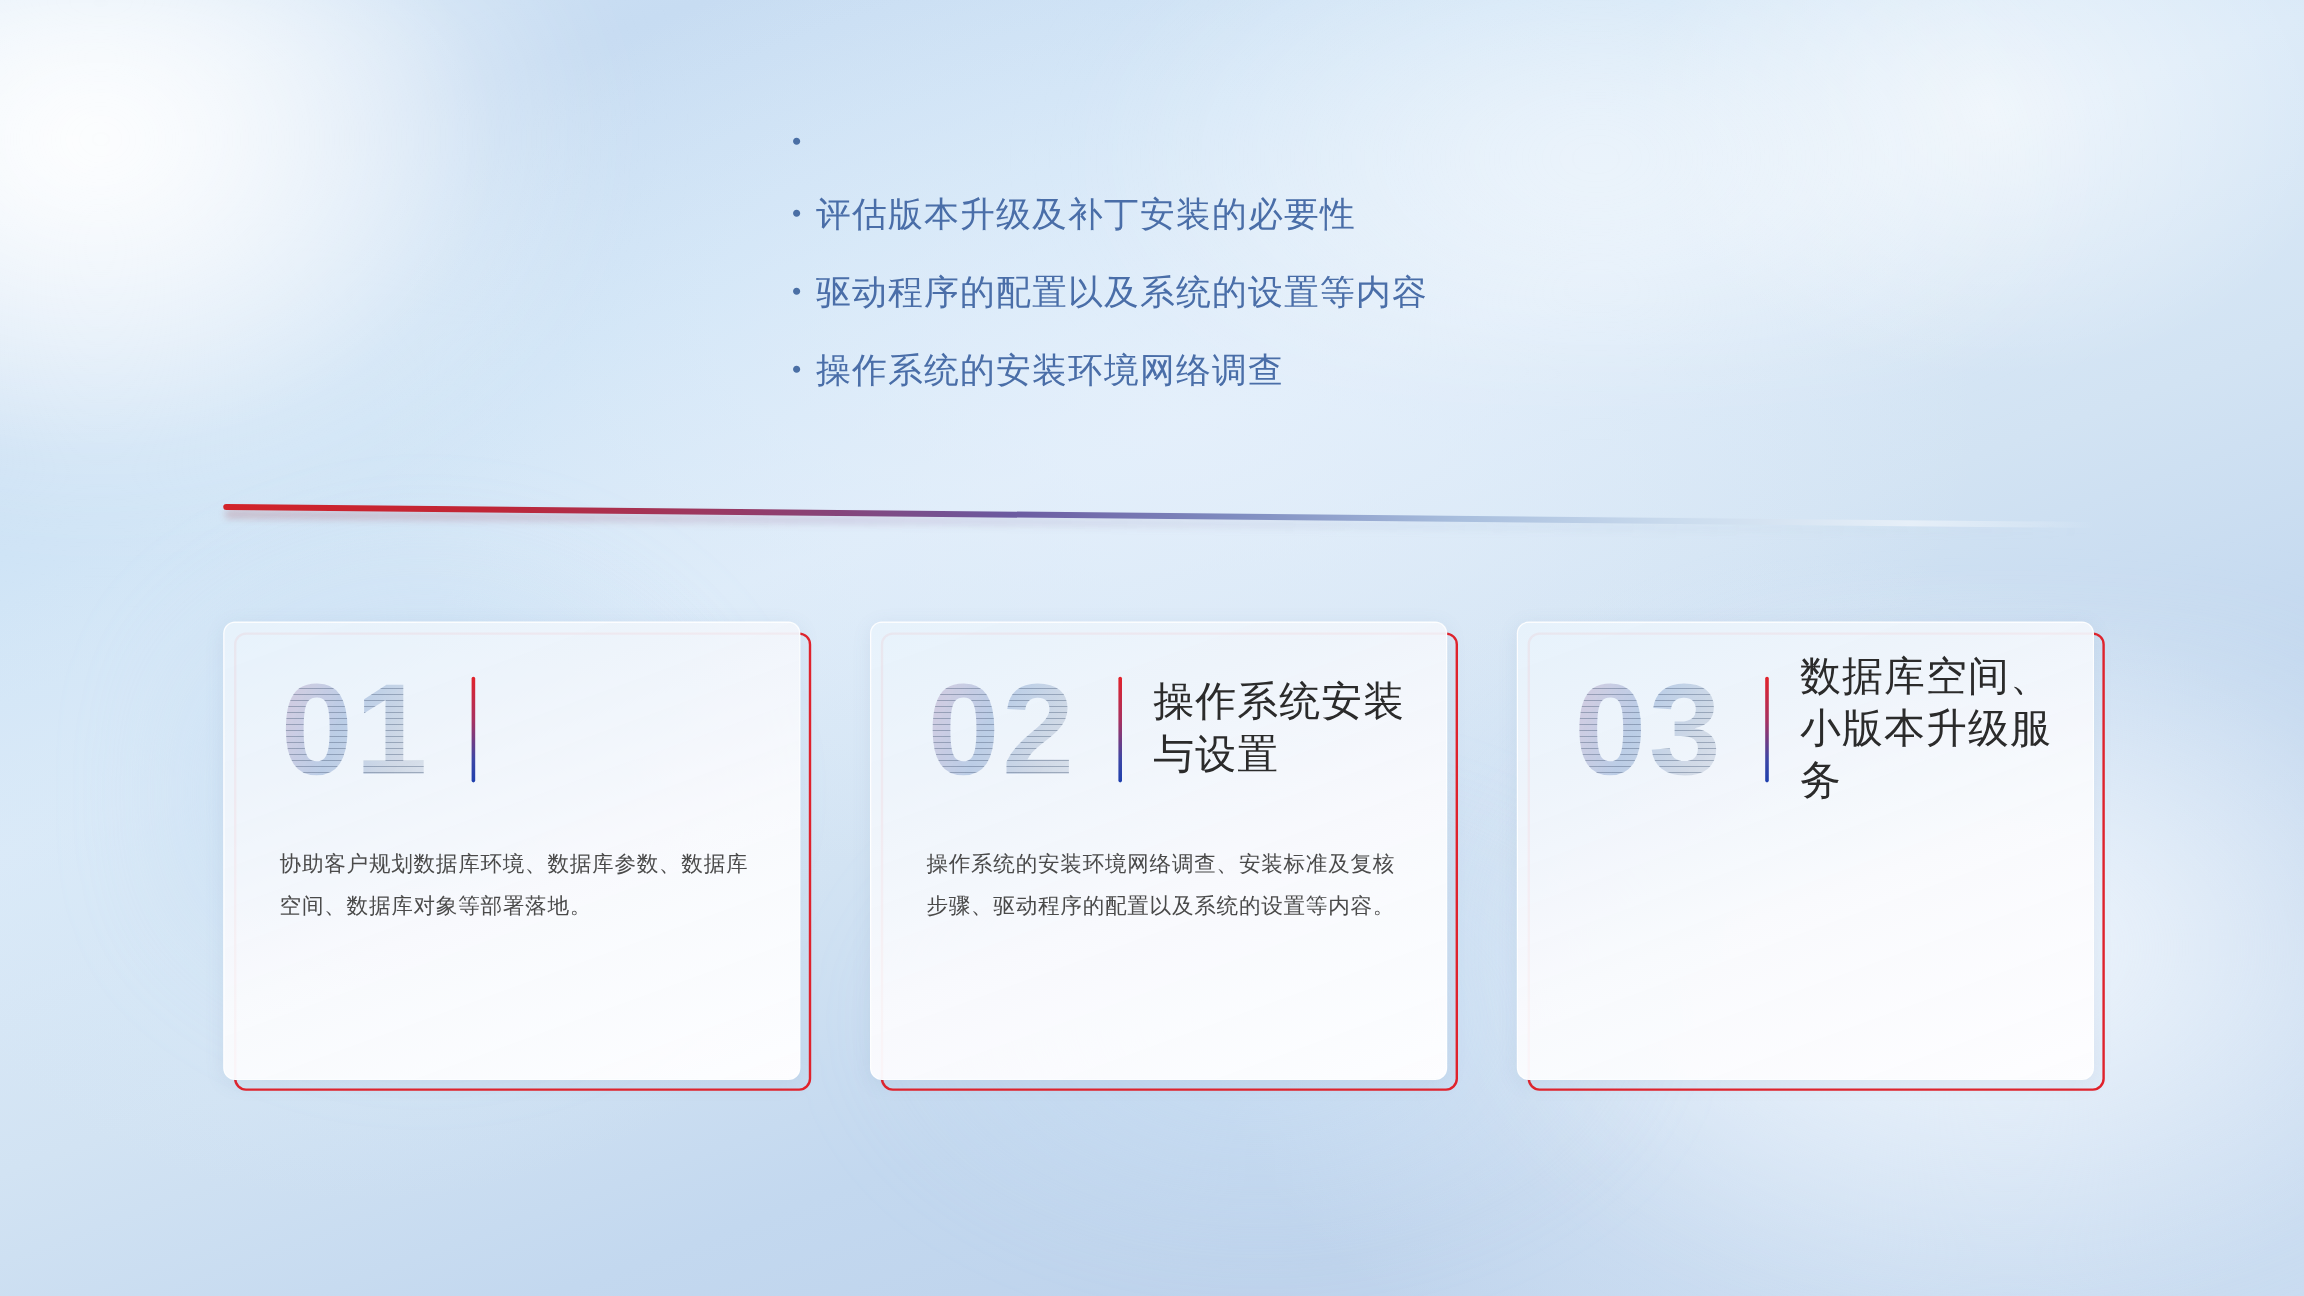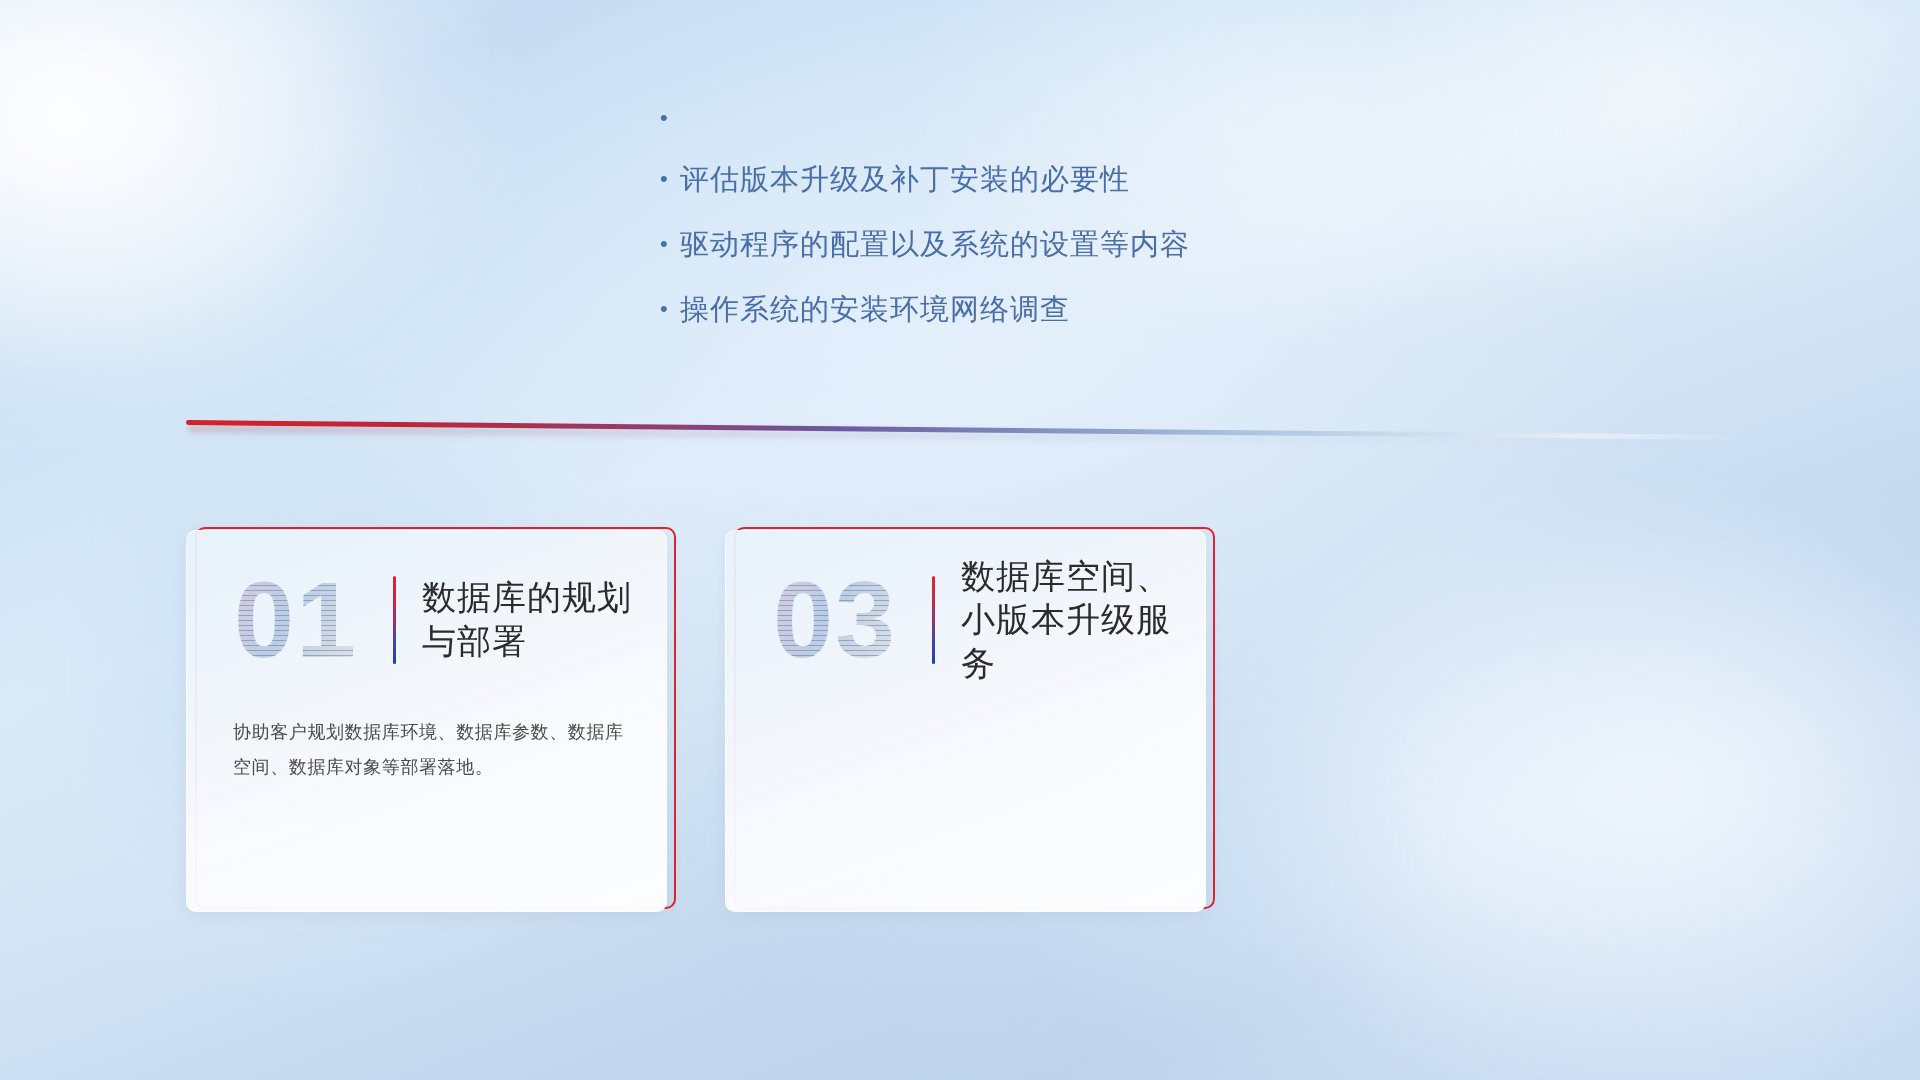--- a/index.html
+++ b/index.html
@@ -159,21 +159,21 @@
     top: 9px;
     width: 481px;
     height: 382px;
     box-sizing: border-box;
     border: 2px solid #e2222b;
     border-radius: 10px;
   }
   .card {
     position: absolute;
     left: 0;
-    top: 12px;
+    top: 0;
     width: 481px;
     height: 382px;
     box-sizing: border-box;
     border-radius: 10px;
     background: linear-gradient(160deg,
         rgba(231,242,251,0.94) 0%,
         rgba(240,245,251,0.95) 28%,
         rgba(249,250,253,0.97) 58%,
         rgba(253,253,255,0.99) 100%);
     border: 1px solid rgba(255,255,255,0.85);
@@ -280,26 +280,36 @@
   </div>
 
   <div id="cards">
 
     <div class="card-slot">
       <div class="card-outline"></div>
       <div class="card">
         <div class="card-head">
           <div class="bignum">01</div>
           <div class="title-bar"></div>
-          <div class="card-title">数据库的规划与部署</div>
         </div>
         <div class="card-desc">协助客户规划数据库环境、数据库参数、数据库空间、数据库对象等部署落地。</div>
       </div>
     </div>
 
+    <div class="card-slot">
+      <div class="card-outline"></div>
+      <div class="card">
+        <div class="card-head">
+          <div class="bignum">02</div>
+          <div class="title-bar"></div>
+          <div class="card-title">操作系统安装与设置</div>
+        </div>
+        <div class="card-desc">操作系统的安装环境网络调查、安装标准及复核步骤、驱动程序的配置以及系统的设置等内容。</div>
+      </div>
+    </div>
 
     <div class="card-slot">
       <div class="card-outline"></div>
       <div class="card">
         <div class="card-head">
           <div class="bignum">03</div>
           <div class="title-bar"></div>
           <div class="card-title">数据库空间、小版本升级服务</div>
         </div>
       </div>

